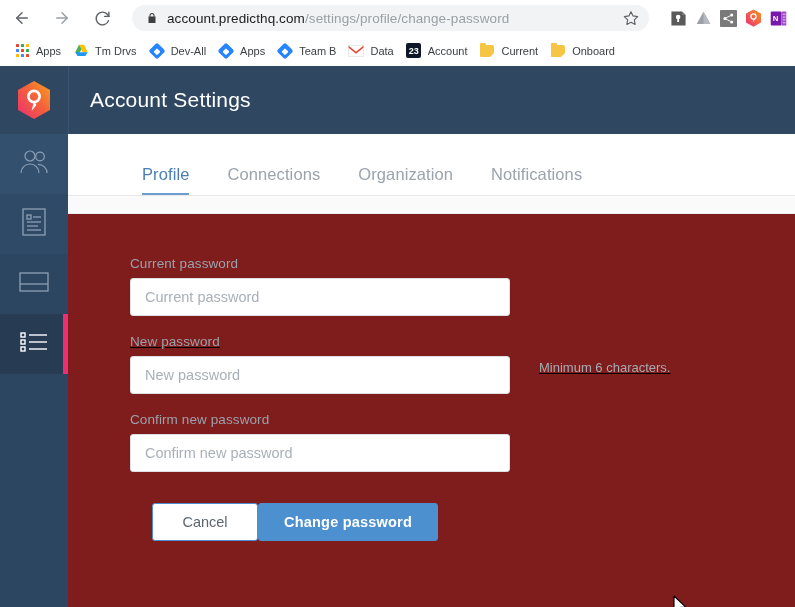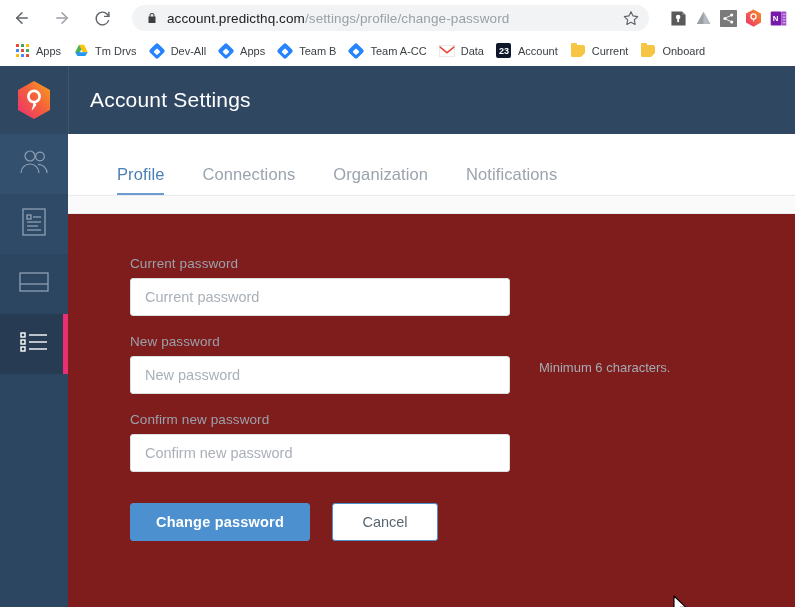--- a/index.html
+++ b/index.html
@@ -208,21 +208,21 @@
     font-size: 21px;
     font-weight: normal;
     letter-spacing: 0.2px;
   }
 
   .tabbar {
     height: 62px;
     background: #ffffff;
     display: flex;
     align-items: flex-end;
-    padding-left: 49px;
+    padding-left: 74px;
     border-bottom: 1px solid #e7e9ec;
     text-align: right;
   }
   .tab {
     font-size: 16.5px;
     color: #9ba3ad;
     padding: 0 0 9px 0;
     margin-right: 38px;
     border-bottom: 2px solid transparent;
     letter-spacing: 0.1px;
@@ -237,21 +237,21 @@
     background: #fafafa;
     border-bottom: 1px solid #ebedef;
   }
 
   .form-area {
     flex: 1 1 auto;
     padding: 42px 0 4px 62px;
     background: #7f1d1d;
     position: relative;
   }
-  .field-row { display: flex; align-items: flex-start; }
+  .field-row { display: flex; align-items: flex-start; text-decoration: underline; }
   .field-label {
     display: block;
     font-size: 13.5px;
     color: #9aa1ab;
     margin-bottom: 7px;
     letter-spacing: 0.1px;
   }
   .field-input {
     width: 380px;
     height: 38px;
@@ -457,26 +457,20 @@
       <span class="bm-label">Apps</span>
     </div>
 
     <div class="bm">
       <span class="bm-ico">
           <span class="diamond"></span>
         </span>
       <span class="bm-label">Team B</span>
     </div>
 
-    <div class="bm">
-      <span class="bm-ico">
-          <span class="diamond"></span>
-        </span>
-      <span class="bm-label">Team A-CC</span>
-    </div>
 
     <div class="bm">
       <span class="bm-ico">
         <svg width="16" height="12" viewBox="0 0 24 18">
           <rect x="0.5" y="0.5" width="23" height="17" fill="#fff" stroke="#e0e0e0"></rect>
           <path d="M1 1 L12 10 L23 1 L23 4 L12 13 L1 4 Z" fill="#ea4335"></path>
         </svg>
       </span>
       <span class="bm-label">Data</span>
     </div>
@@ -603,22 +597,22 @@
         </div>
         <div class="hint">Minimum 6 characters.</div>
       </div>
 
       <div class="field-block">
         <label class="field-label">Confirm new password</label>
         <input class="field-input" type="password" placeholder="Confirm new password" style="">
       </div>
 
       <div class="actions">
+        <button class="btn btn-secondary">Cancel</button>
         <button class="btn btn-primary">Change password</button>
-        <button class="btn btn-secondary">Cancel</button>
       </div>
     </div>
   </div>
 
   <div class="cursor">
     <svg width="16" height="22" viewBox="0 0 16 22">
       <path d="M1 1 L1 17 L5 13.3 L7.7 19.6 L10.4 18.4 L7.7 12.3 L13 12.3 Z" fill="#ffffff" stroke="#000000" stroke-width="1.1" stroke-linejoin="round"></path>
     </svg>
   </div>
 </div>

